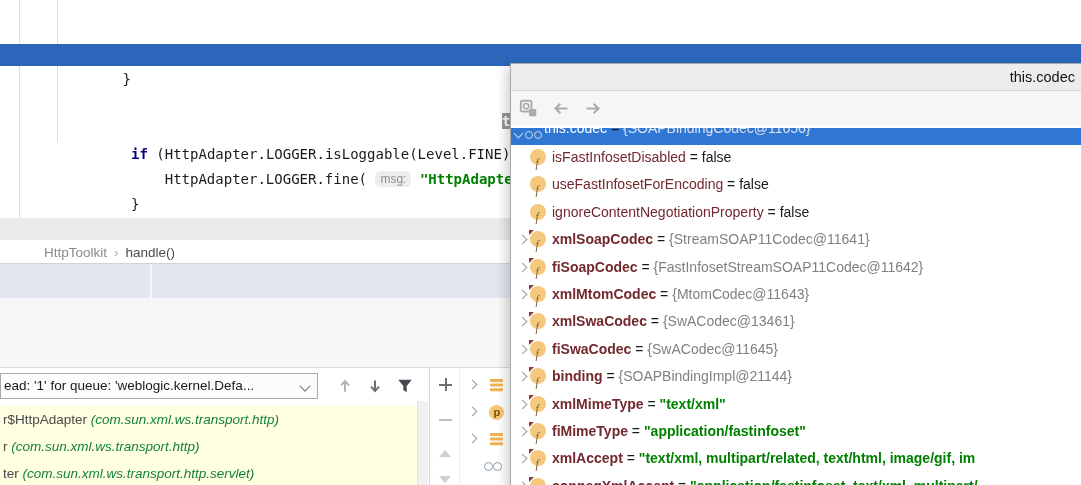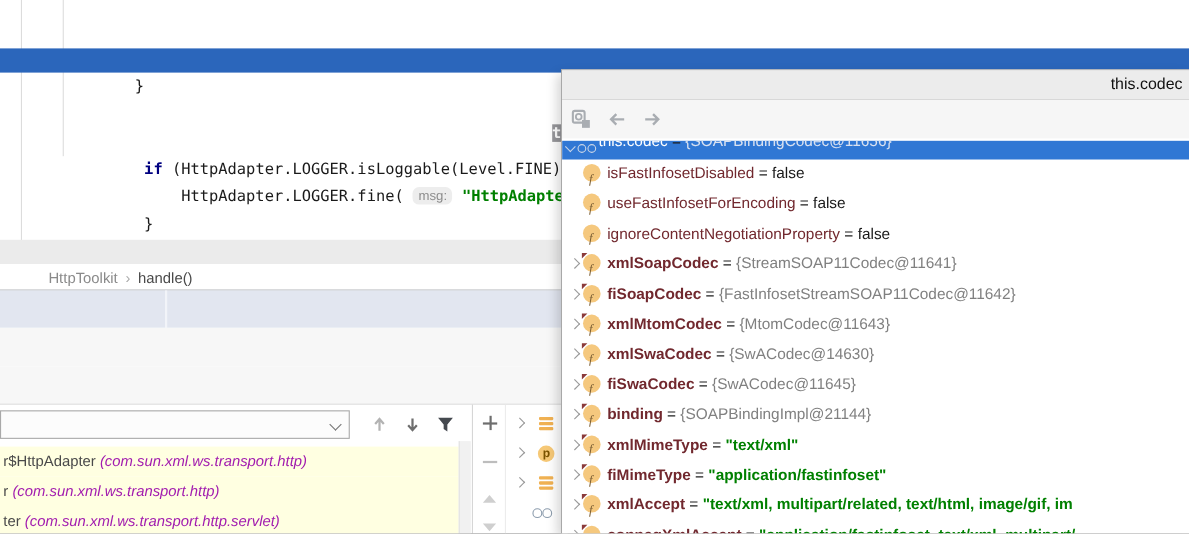--- a/index.html
+++ b/index.html
@@ -42,21 +42,21 @@
   .frames-pane{position:absolute;left:0;top:368px;width:429px;height:117px;background:#fff;}
   .thread-dropdown{position:absolute;left:0;top:5px;width:318px;height:26px;background:#FCFCFC;
                    border:1px solid #A9A9A9;box-sizing:border-box;font-size:13.5px;color:#1a1a1a;
                    line-height:24px;padding-left:3px;white-space:nowrap;overflow:hidden;cursor:pointer;}
   .dd-chev{position:absolute;right:8px;top:8px;width:7px;height:7px;border-right:1.6px solid #777;
            border-bottom:1.6px solid #777;transform:rotate(45deg);}
   .frames-icon{position:absolute;top:9px;width:18px;height:18px;cursor:pointer;}
   .frame-row{position:absolute;left:0;width:417px;height:27px;line-height:27px;font-size:13.5px;
              padding-left:3px;white-space:nowrap;overflow:hidden;background:#FFFFE1;cursor:pointer;box-sizing:border-box;}
   .frame-row .fr-method{color:#4a4a4a;}
-  .frame-row .fr-pkg{color:#a21caf;font-style:italic;}
+  .frame-row .fr-pkg{color:#15803d;font-style:italic;}
   .frames-scroll{position:absolute;left:417px;top:33px;width:11px;height:84px;background:#F1F1F1;border-left:1px solid #E2E2E2;box-sizing:border-box;}
   .pane-div{position:absolute;left:429px;top:368px;width:1px;height:117px;background:#D6D6D6;}
 
   .watch-col{position:absolute;left:430px;top:368px;width:30px;height:117px;background:#fff;border-right:1px solid #ECECEC;box-sizing:border-box;}
   .plus-ic{position:absolute;left:9px;top:10px;width:13px;height:13px;}
   .plus-ic::before{content:'';position:absolute;left:0;top:5.5px;width:13px;height:2px;background:#6E6E6E;}
   .plus-ic::after{content:'';position:absolute;left:5.5px;top:0;width:2px;height:13px;background:#6E6E6E;}
   .minus-ic{position:absolute;left:9px;top:51px;width:13px;height:2px;background:#BDBDBD;}
   .tri-up{position:absolute;left:9px;top:82px;width:0;height:0;border-left:6px solid transparent;border-right:6px solid transparent;border-bottom:7px solid #CFCFCF;}
   .tri-dn{position:absolute;left:9px;top:108px;width:0;height:0;border-left:6px solid transparent;border-right:6px solid transparent;border-top:7px solid #CFCFCF;}
@@ -193,20 +193,21 @@
     
     
   </div>
 
   <div class="tabs-row">
     
   </div>
 
   <div class="frames-pane">
     <div class="thread-dropdown">
+      <span>ead: '1' for queue: 'weblogic.kernel.Defa...</span>
       <span class="dd-chev"></span>
     </div>
     <span class="frames-icon" style="left:336px">
       <svg width="18" height="18" viewBox="0 0 16 16">
           <path d="M8 13 L8 4 M4.5 7.5 L8 3.5 L11.5 7.5" fill="none" stroke="#B3B3B3" stroke-width="1.8"></path>
         </svg>
     </span>
     <span class="frames-icon" style="left:366px">
       <svg width="18" height="18" viewBox="0 0 16 16">
           <path d="M8 3 L8 12 M4.5 8.5 L8 12.5 L11.5 8.5" fill="none" stroke="#6E6E6E" stroke-width="1.8"></path>
@@ -338,21 +339,21 @@
             <span class="pchev"></span>
             <span class="ficon mark"></span>
             <div class="ptext">
               <span class="nm b">xmlMtomCodec</span><span class="eq"> = </span><span class="val vref">{MtomCodec@11643}</span>
             </div>
           </div>
           <div class="prow" style="top: 182.4px;">
             <span class="pchev"></span>
             <span class="ficon mark"></span>
             <div class="ptext">
-              <span class="nm b">xmlSwaCodec</span><span class="eq"> = </span><span class="val vref">{SwACodec@14630}</span>
+              <span class="nm b">xmlSwaCodec</span><span class="eq"> = </span><span class="val vref">{SwACodec@13461}</span>
             </div>
           </div>
           <div class="prow" style="top: 209.8px;">
             <span class="pchev"></span>
             <span class="ficon mark"></span>
             <div class="ptext">
               <span class="nm b">fiSwaCodec</span><span class="eq"> = </span><span class="val vref">{SwACodec@11645}</span>
             </div>
           </div>
           <div class="prow" style="top: 237.2px;">

